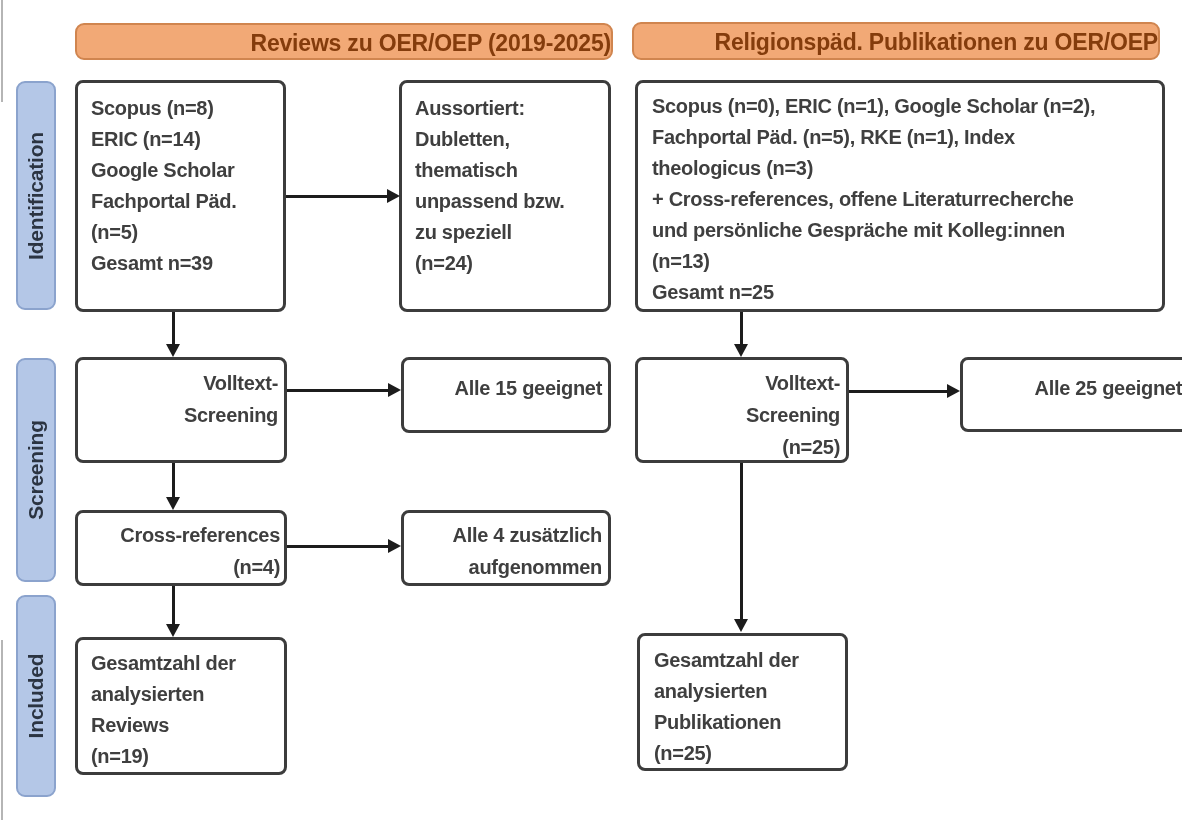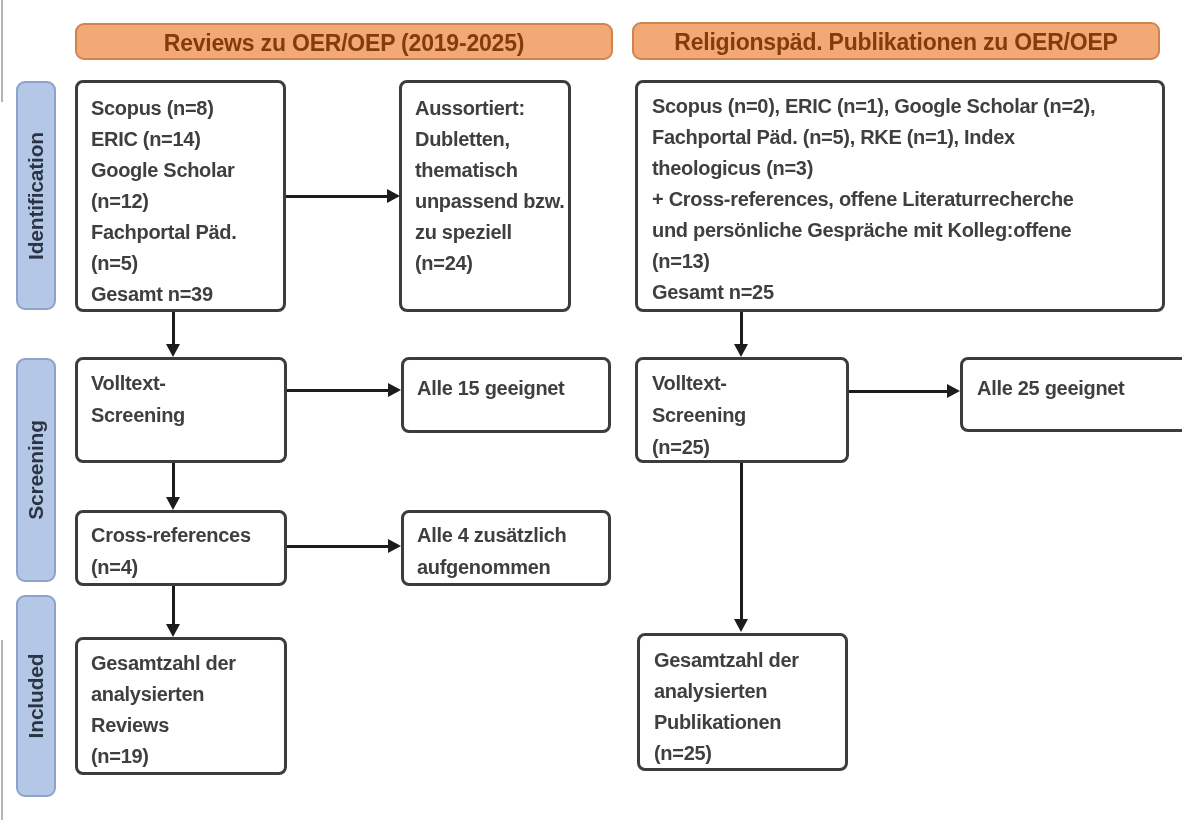--- a/index.html
+++ b/index.html
@@ -10,38 +10,38 @@
   }
   html,body{margin:0;padding:0;background:var(--background);}
   .canvas{
     position:relative;width:1182px;height:820px;background:var(--background);
     font-family:"Liberation Sans", sans-serif;overflow:hidden;
   }
   .header{
     position:absolute;height:37px;background:var(--header-fill);
     border:2px solid var(--header-border);border-radius:9px;
     color:var(--header-text);font-size:23px;font-weight:bold;
-    text-align:center;line-height:36px;letter-spacing:-0.2px;box-sizing:border-box;
+    text-align:right;line-height:36px;letter-spacing:-0.2px;box-sizing:border-box;
   }
   .stage{
     position:absolute;width:40px;background:var(--stage-fill);
     border:2px solid var(--stage-border);border-radius:9px;box-sizing:border-box;
     display:flex;align-items:center;justify-content:center;
   }
   .stage .vtext{
     transform:rotate(-90deg);white-space:nowrap;
     color:var(--stage-text);font-size:21px;font-weight:bold;letter-spacing:-0.2px;
   }
   .box{
     position:absolute;background:#fff;border:3px solid var(--box-border);
     border-radius:8px;box-sizing:border-box;
     color:var(--box-text);font-size:20px;font-weight:bold;letter-spacing:-0.3px;
   }
   .box .line{white-space:nowrap;}
-  .lh31 .line{line-height:31px;} .lh32 .line{line-height:32px;}
+  .lh31 .line{line-height:31px;} .lh32 .line{line-height:32px;text-align:right;}
   .shaft-h{position:absolute;height:3px;background:var(--arrow);}
   .shaft-v{position:absolute;width:3px;background:var(--arrow);}
   .head-r{position:absolute;width:0;height:0;border-top:7px solid transparent;
           border-bottom:7px solid transparent;border-left:13px solid var(--arrow);}
   .head-d{position:absolute;width:0;height:0;border-left:7px solid transparent;
           border-right:7px solid transparent;border-top:13px solid var(--arrow);}
   .edge-line{position:absolute;width:2px;background:#b5b5b5;}
 </style>
 </head>
 <body>
@@ -61,26 +61,25 @@
     <span class="vtext">Screening</span>
   </div>
   <div class="stage" style="left:16px;top:595px;height:202px">
     <span class="vtext">Included</span>
   </div>
 
   <div class="box lh31" style="left:75px;top:80px;width:211px;height:232px;padding:10px 6px 0 13px">
       <div class="line">Scopus (n=8)</div>
       <div class="line">ERIC (n=14)</div>
       <div class="line">Google Scholar</div>
-      <div class="line">(n=12)</div>
       <div class="line">Fachportal Päd.</div>
       <div class="line">(n=5)</div>
       <div class="line">Gesamt n=39</div>
     </div>
-  <div class="box lh31" style="left:399px;top:80px;width:172px;height:232px;padding:10px 6px 0 13px">
+  <div class="box lh31" style="left:399px;top:80px;width:212px;height:232px;padding:10px 6px 0 13px">
       <div class="line">Aussortiert:</div>
       <div class="line">Dubletten,</div>
       <div class="line">thematisch</div>
       <div class="line">unpassend bzw.</div>
       <div class="line">zu speziell</div>
       <div class="line">(n=24)</div>
     </div>
   <div class="box lh32" style="left:75px;top:357px;width:212px;height:106px;padding:7px 6px 0 13px">
       <div class="line">Volltext-</div>
       <div class="line">Screening</div>
@@ -101,21 +100,21 @@
       <div class="line">analysierten</div>
       <div class="line">Reviews</div>
       <div class="line">(n=19)</div>
     </div>
 
   <div class="box lh31" style="left:635px;top:80px;width:530px;height:232px;padding:8px 8px 0 14px">
       <div class="line">Scopus (n=0), ERIC (n=1), Google Scholar (n=2),</div>
       <div class="line">Fachportal Päd. (n=5), RKE (n=1), Index</div>
       <div class="line">theologicus (n=3)</div>
       <div class="line">+ Cross-references, offene Literaturrecherche</div>
-      <div class="line">und persönliche Gespräche mit Kolleg:offene</div>
+      <div class="line">und persönliche Gespräche mit Kolleg:innen</div>
       <div class="line">(n=13)</div>
       <div class="line">Gesamt n=25</div>
     </div>
   <div class="box lh32" style="left:635px;top:357px;width:214px;height:106px;padding:7px 6px 0 14px">
       <div class="line">Volltext-</div>
       <div class="line">Screening</div>
       <div class="line">(n=25)</div>
     </div>
   <div class="box lh32" style="left:960px;top:357px;width:231px;height:75px;padding:12px 6px 4px 14px">
       <div class="line">Alle 25 geeignet</div>

